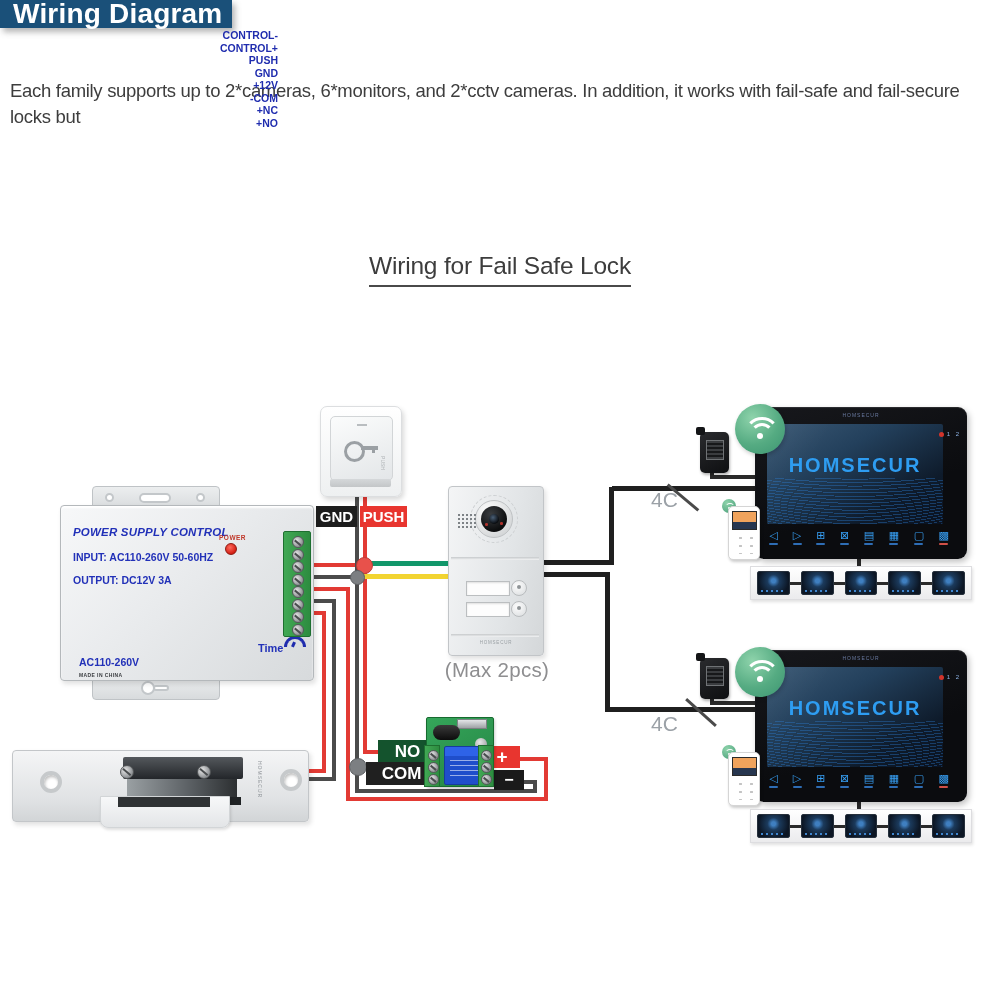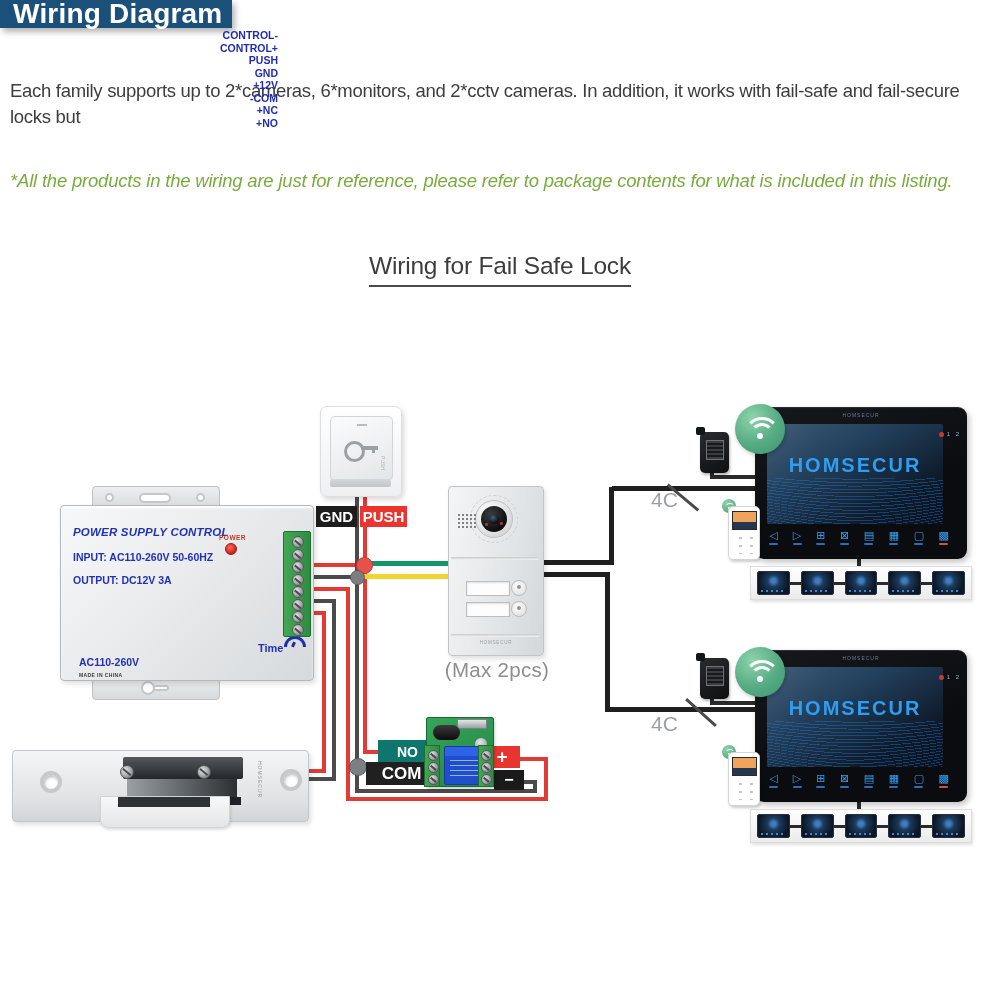--- a/index.html
+++ b/index.html
@@ -129,21 +129,20 @@
 <body>
 
 <div class="page">
 
   <div class="banner">
     <span>Wiring Diagram</span>
   </div>
   <div class="intro">
     <div>Each family supports up to 2*cameras, 6*monitors, and 2*cctv cameras. In addition, it works with fail-safe and fail-secure locks but</div>
   </div>
-  <div class="note">*All the products in the wiring are just for reference, please refer to package contents for what is included in this listing.</div>
   <div class="h2wrap">
     <span>Wiring for Fail Safe Lock</span>
   </div>
 
   <div class="w" style="left:296px;top:563px;width:67px;height:4px;background:#e23a34;"></div>
   <div class="w" style="left:363px;top:492px;width:4px;height:262px;background:#e23a34;"></div>
   <div class="w" style="left:363px;top:750px;width:68px;height:4px;background:#e23a34;"></div>
   <div class="w" style="left:296px;top:587px;width:53px;height:4px;background:#e23a34;"></div>
   <div class="w" style="left:346px;top:587px;width:4px;height:213px;background:#e23a34;"></div>
   <div class="w" style="left:346px;top:797px;width:202px;height:4px;background:#e23a34;"></div>
@@ -184,21 +183,21 @@
   <div class="jdot" style="left:356px;top:557px;width:15px;height:15px;background:#e8514b;border:1px solid #c23b35;"></div>
   <div class="jdot" style="left:350px;top:570px;width:13px;height:13px;background:#7c7f82;border:1px solid #5a5d60;"></div>
   <div class="jdot" style="left:349px;top:758px;width:16px;height:16px;background:#7c7f82;border:1px solid #5a5d60;"></div>
 
   <div class="lbl" style="left:316px;top:506px;width:41px;height:21px;background:#1d1d1d;font-size:15px;">
     <span>GND</span>
     </div>
   <div class="lbl" style="left:360px;top:506px;width:47px;height:21px;background:#e8352f;font-size:15px;">
     <span>PUSH</span>
     </div>
-  <div class="lbl" style="left:378px;top:740px;width:59px;height:23px;background:#0f766e;font-size:14px;">
+  <div class="lbl" style="left:378px;top:740px;width:59px;height:23px;background:#14532d;font-size:17px;">
     <span>NO</span>
     </div>
   <div class="lbl" style="left:366px;top:762px;width:71px;height:23px;background:#202020;font-size:17px;align-items:center;">
     <span>COM</span>
     </div>
   <div class="lbl" style="left:484px;top:746px;width:36px;height:22px;background:#e8352f;font-size:19px;">
     <span>+</span>
     </div>
   <div class="lbl" style="left:494px;top:770px;width:30px;height:20px;background:#1a1a1a;font-size:16px;">
     <span>−</span>

